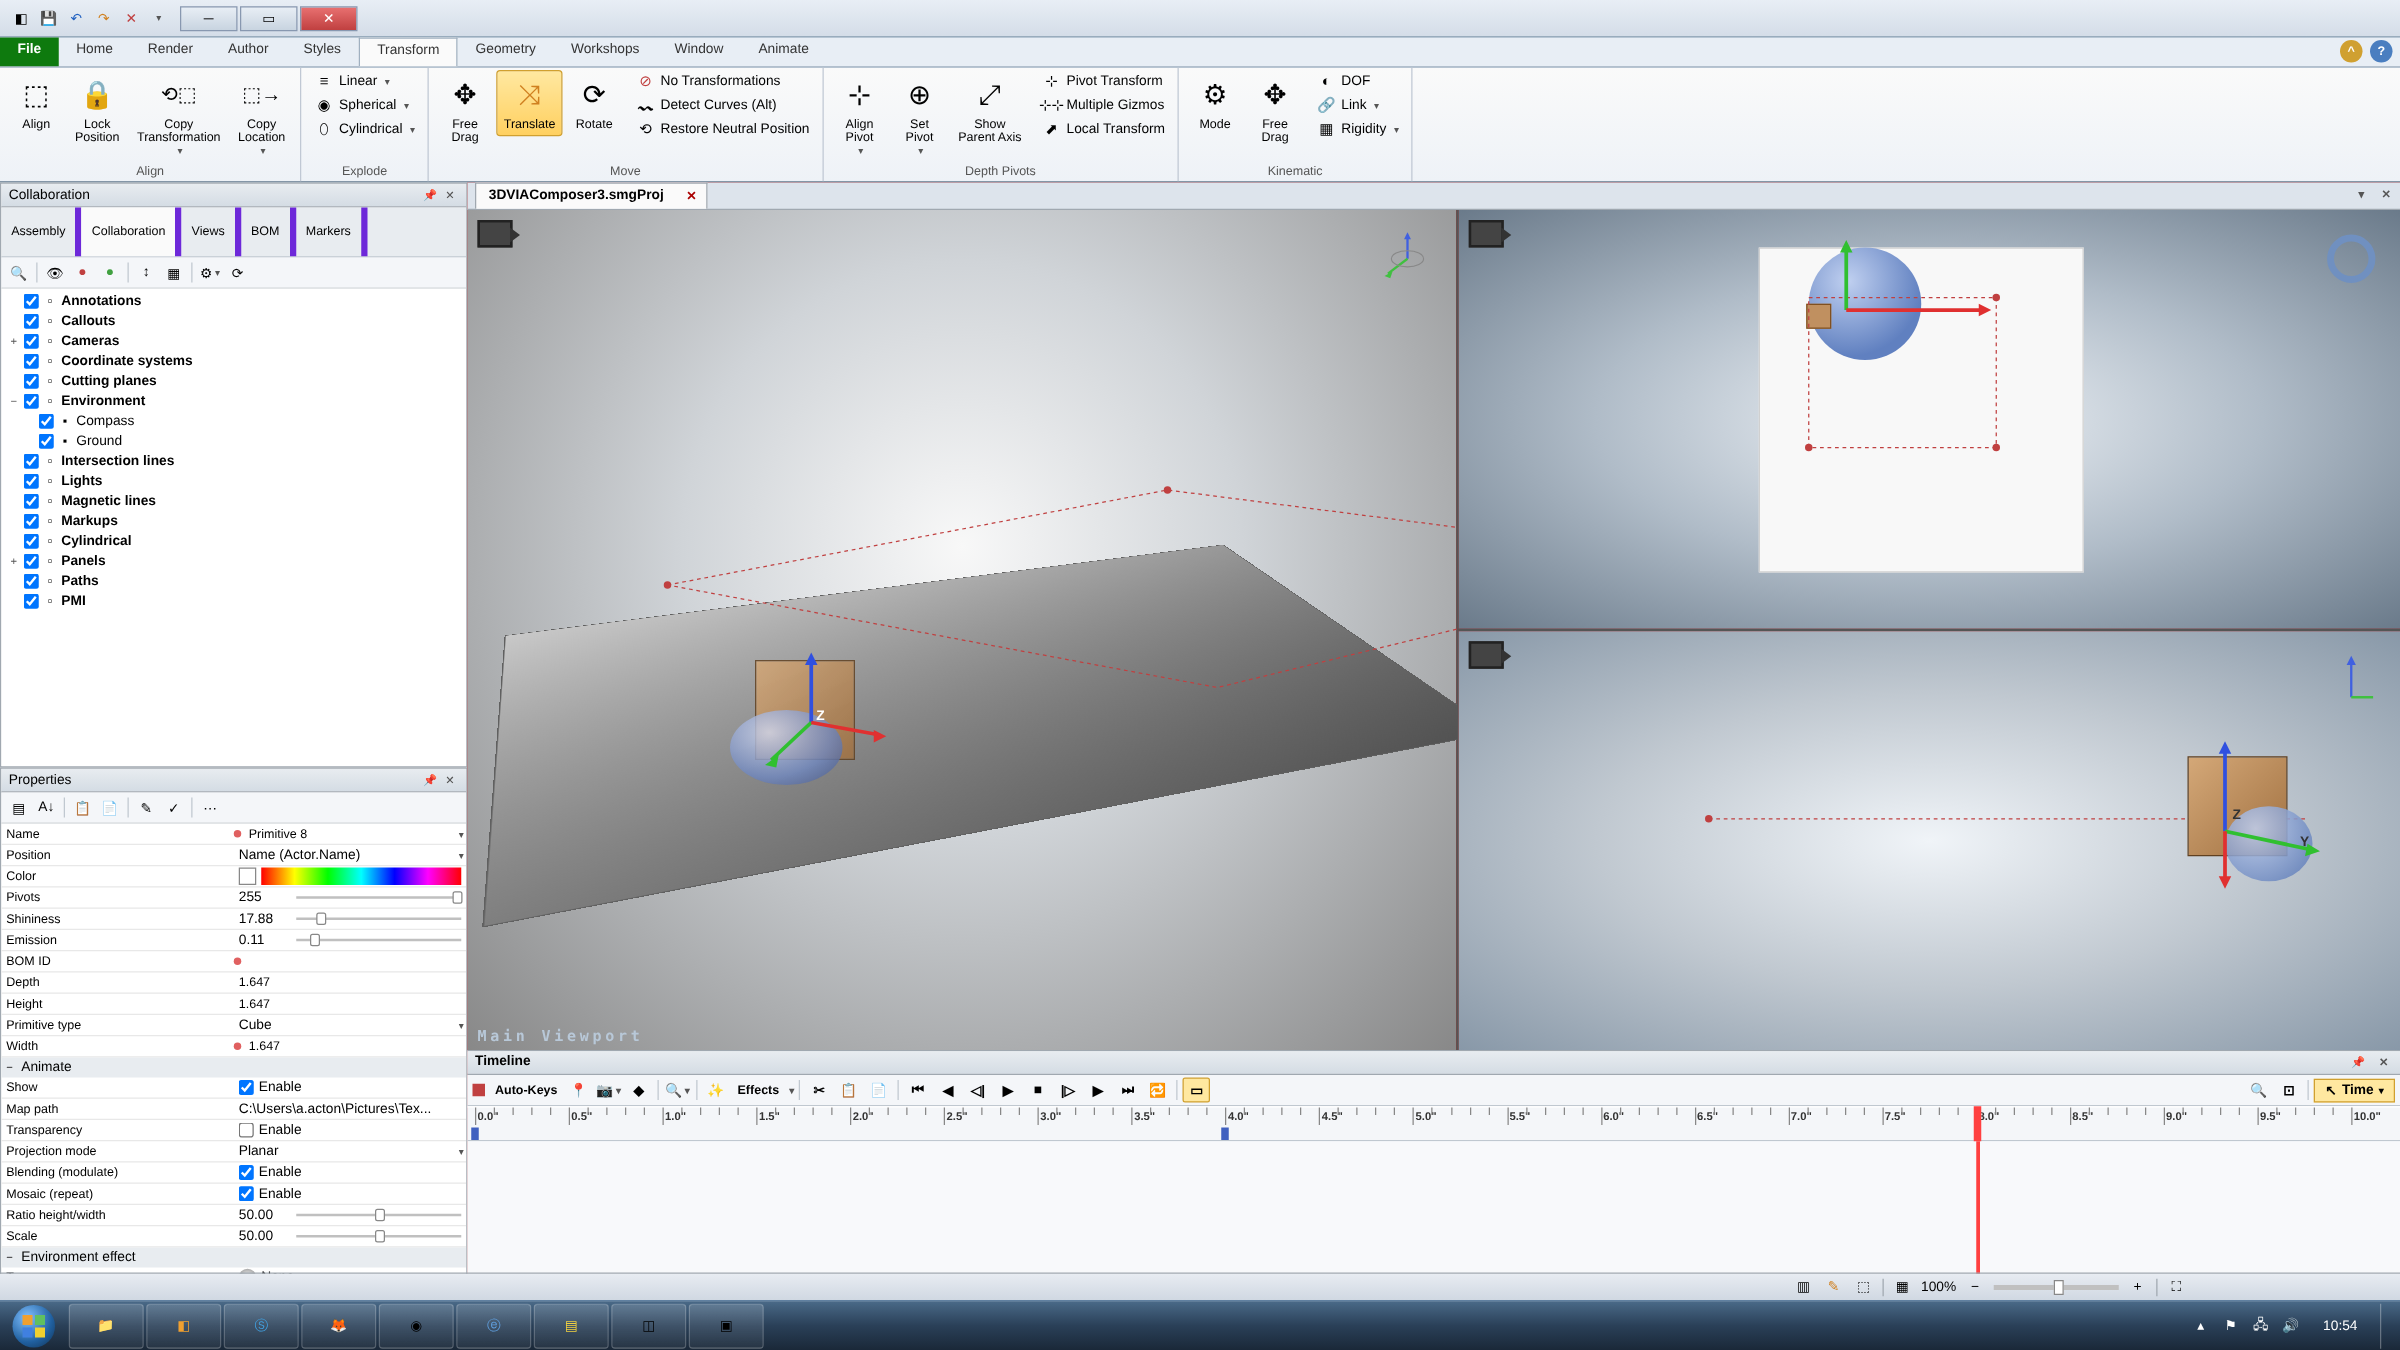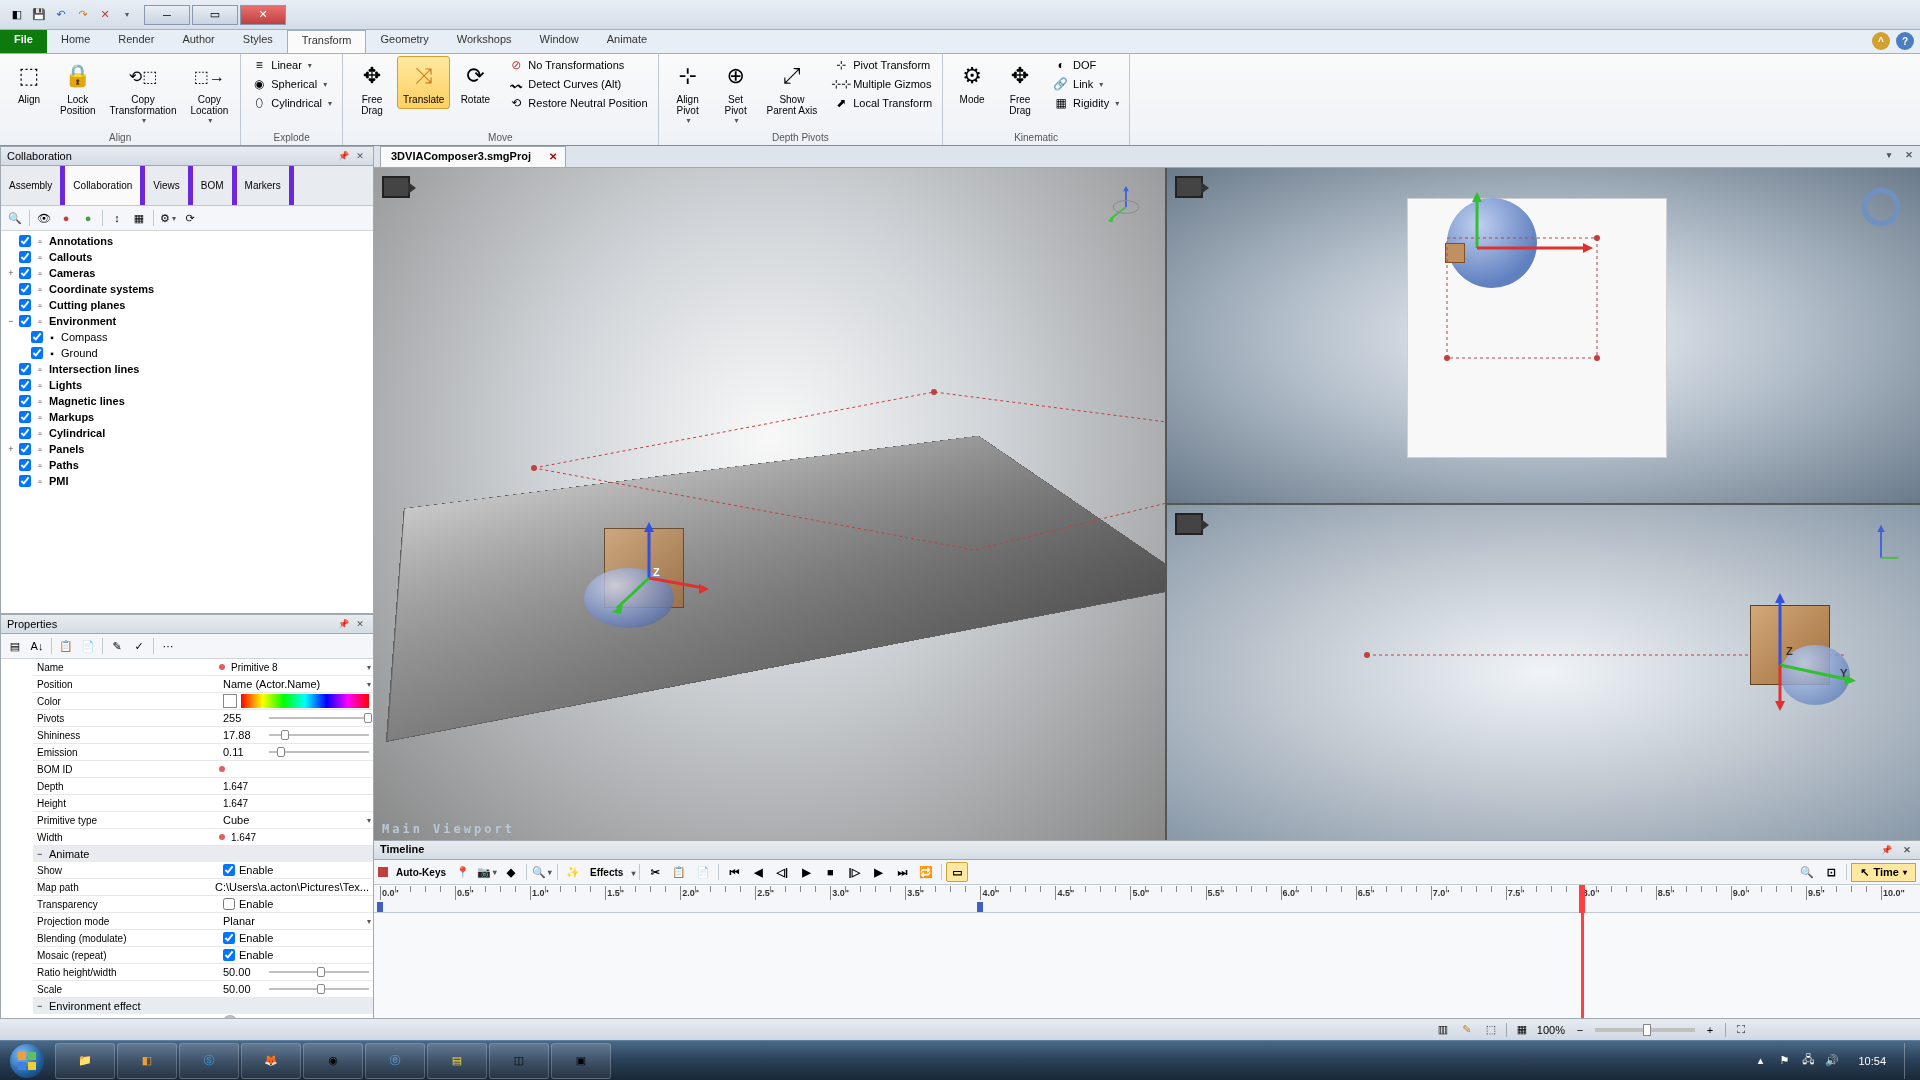--- a/index.html
+++ b/index.html
@@ -54,21 +54,21 @@
 .tree { flex:1; overflow:auto; background:#fff; padding:2px; }
 .tree-item { display:flex; align-items:center; gap:2px; padding:1px 2px; cursor:pointer; }
 .tree-exp { width:12px; text-align:center; color:#555; cursor:pointer; font-size:9px; }
 .tree-chk { width:12px; height:12px; }
 .tree-icon { width:14px; height:14px; display:inline-flex; align-items:center; justify-content:center; font-size:10px; }
 .tree-label { font-weight:bold; }
 .tree-item.child { padding-left:28px; }
 .tree-item.child .tree-label { font-weight:normal; }
 
 
-.props-body { flex:1; overflow:auto; background:#fff;padding-left:32px; }
+.props-body { flex:1; overflow:auto; background:#fff; }
 .prop-row { display:flex; border-bottom:1px solid #e8e8e8; align-items:center; min-height:17px; }
 .prop-label { width:186px; padding:1px 4px; font-size:10px; }
 .prop-marker { width:6px; background:#e06060; height:6px; border-radius:50%; margin-right:2px; flex-shrink:0; align-self:center; }
 .prop-value { flex:1; padding:1px 4px; font-size:10px; display:flex; align-items:center; position:relative; }
 .prop-input { border:none; width:100%; font-size:10px; background:transparent; }
 .prop-dd { position:absolute; right:2px; font-size:8px; color:#555; cursor:pointer; }
 .prop-slider { flex:1; height:14px; position:relative; margin-left:6px; }
 .prop-slider-track { position:absolute; top:6px; left:0; right:0; height:2px; background:#c0c0c0; }
 .prop-slider-thumb { position:absolute; top:2px; width:8px; height:10px; background:#fff; border:1px solid #888; border-radius:2px; }
 .prop-section { background:#e8ecf0; padding:2px 4px; font-size:10px; display:flex; align-items:center; }

